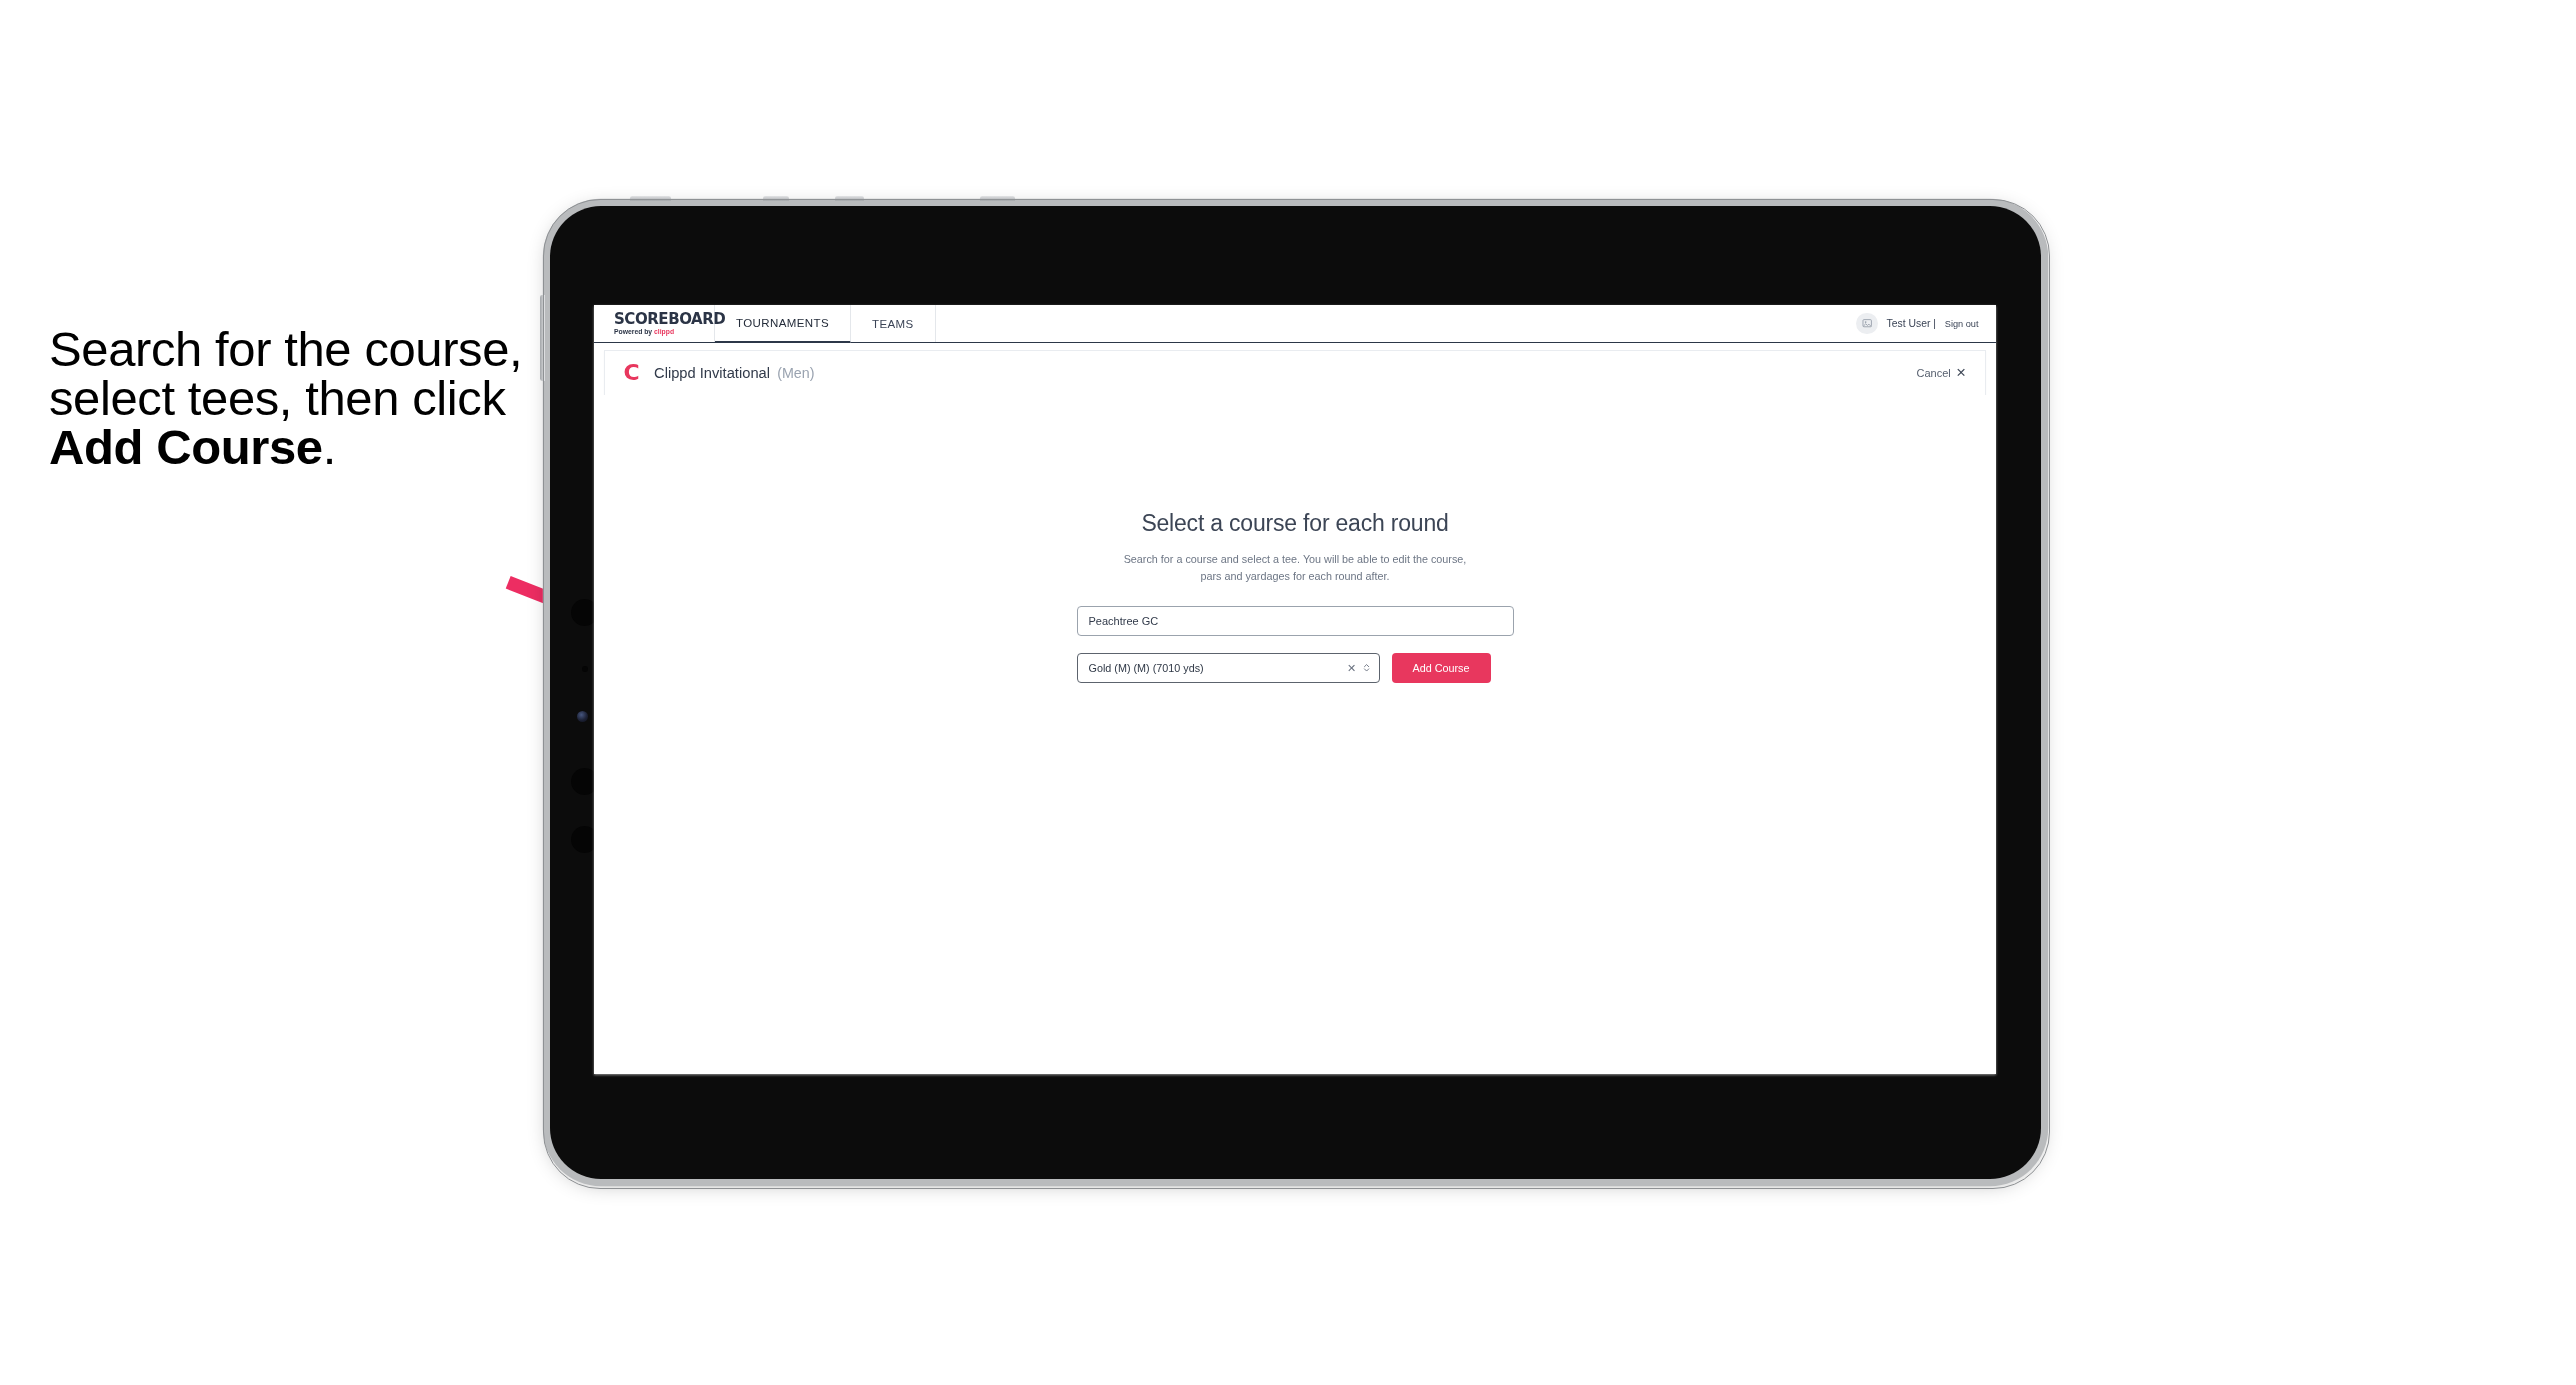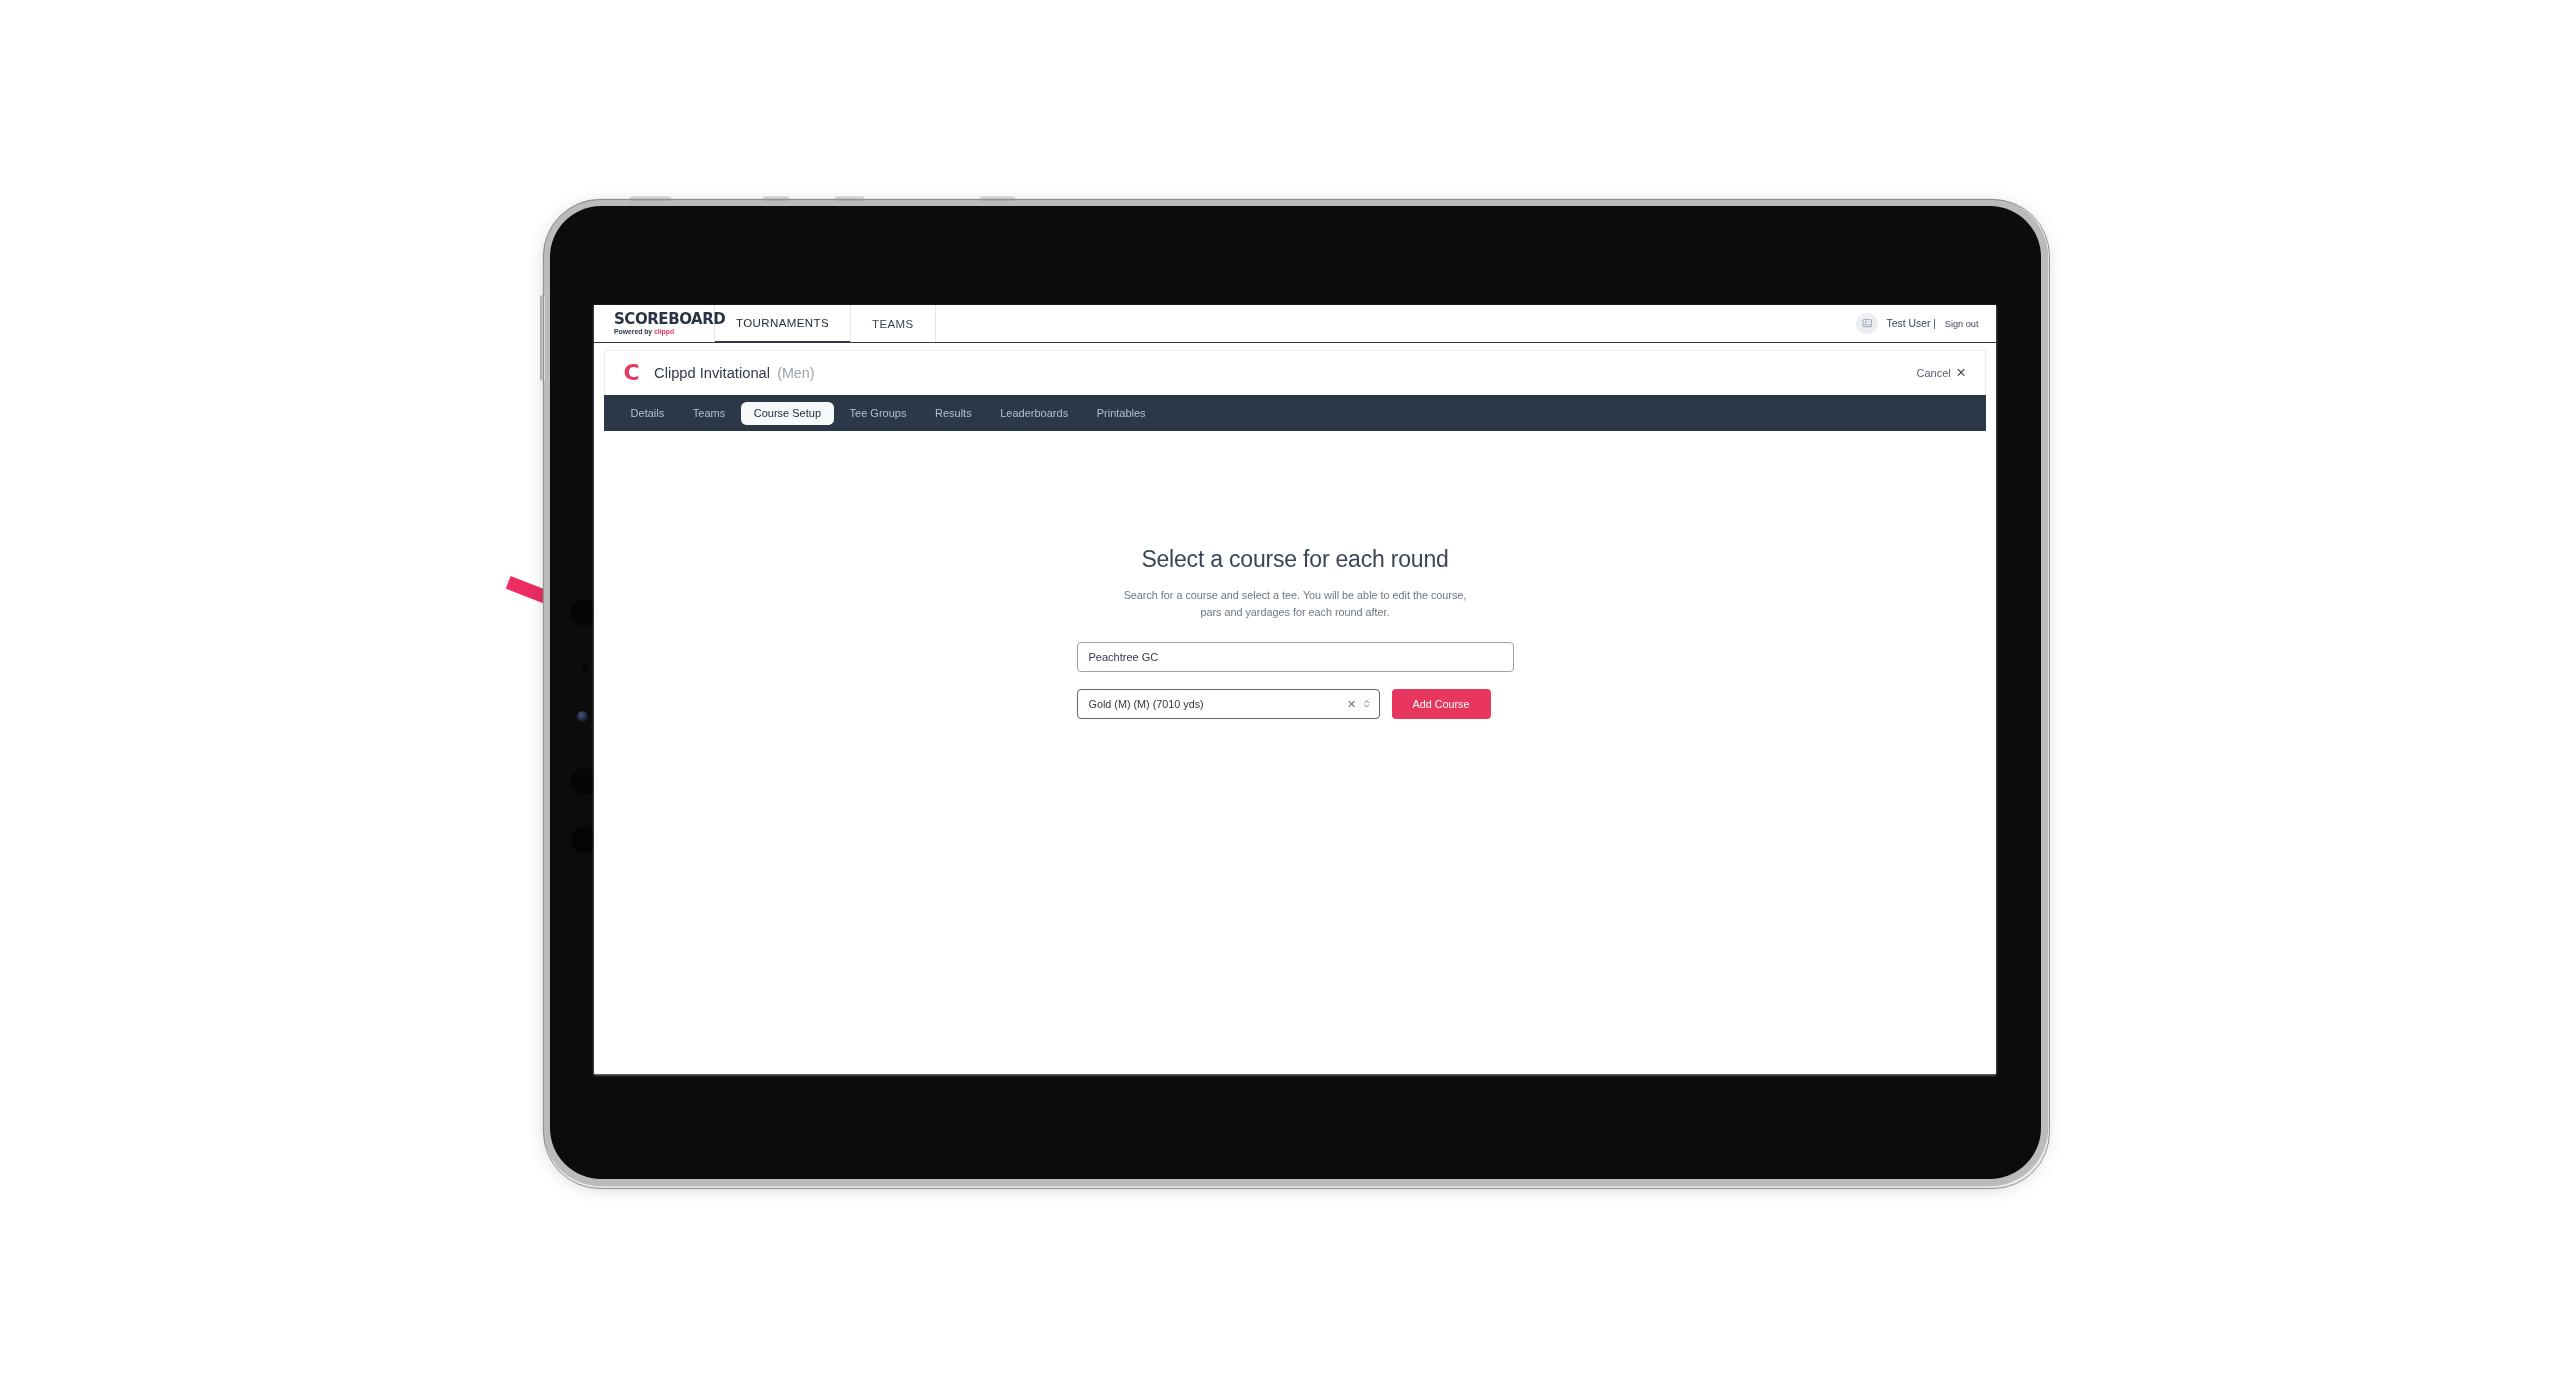--- a/index.html
+++ b/index.html
@@ -278,20 +278,23 @@
     cursor: pointer;
     white-space: nowrap;
   }
 </style>
 </head>
 <body>
 
 <div id="root">
 
   <div class="instructions">
+    <div class="instr-para first">
+      <span>Search for the course, select tees, then click </span><span class="b">Add Course</span><span>.</span>
+    </div>
   </div>
 
   <svg class="arrow-svg" viewBox="0 0 3234 1740">
     <line x1="638" y1="731" x2="1258" y2="974" stroke="#ed2d62" stroke-width="17" stroke-linecap="butt"></line>
     <polygon points="1311,997 1228,951 1251,1010 1259,962" fill="#ed2d62"></polygon>
     <polygon points="1312,996 1226,949 1253,1014" fill="#ed2d62"></polygon>
   </svg>
 
   <div class="tablet">
     <div class="top-nub n1"></div>
@@ -332,29 +335,20 @@
       <div class="title-card">
         <div class="c-mark">C</div>
         <div class="t-name">Clippd Invitational</div>
         <div class="t-gender">(Men)</div>
         <div class="cancel-box">
           <span class="cancel-txt">Cancel</span>
           <span class="cancel-x">✕</span>
         </div>
       </div>
 
-      <div class="sectionnav">
-        <div class="sec-item">Details</div>
-        <div class="sec-item">Teams</div>
-        <div class="sec-item active">Course Setup</div>
-        <div class="sec-item">Tee Groups</div>
-        <div class="sec-item">Results</div>
-        <div class="sec-item">Leaderboards</div>
-        <div class="sec-item">Printables</div>
-      </div>
 
       <div class="body-area">
         <div class="course-panel">
           <div class="panel-title">Select a course for each round</div>
           <div class="panel-sub">Search for a course and select a tee. You will be able to edit the course, pars and yardages for each round after.</div>
 
           <div class="search-row">
             <input class="search-input" type="text" value="Peachtree GC" style="">
           </div>
 

